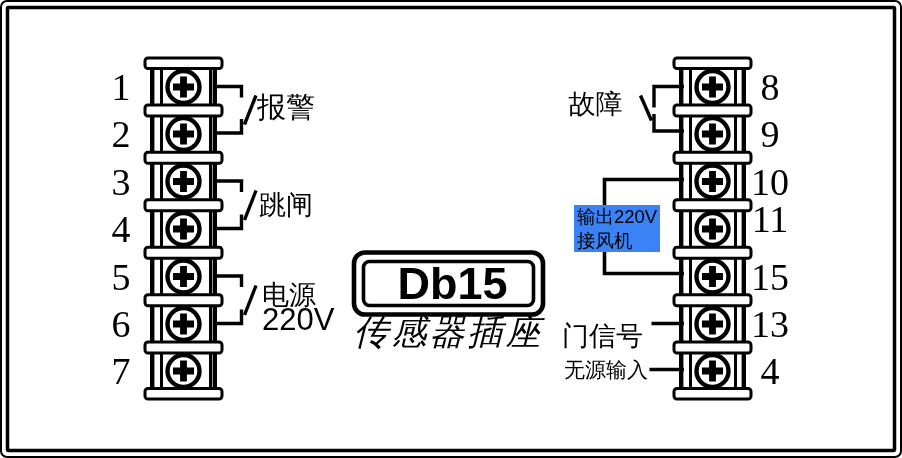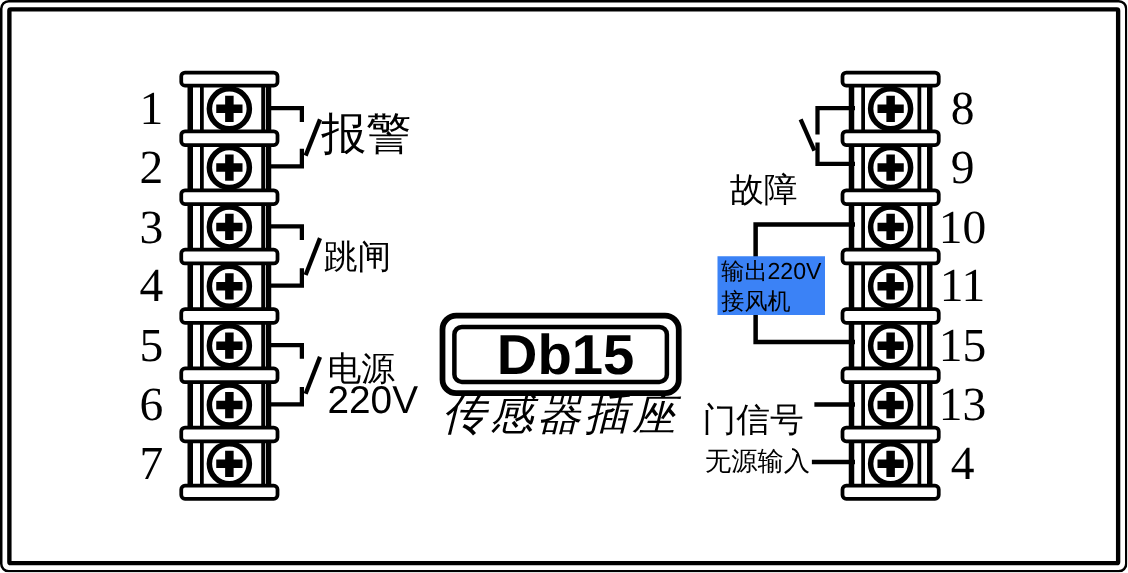--- a/index.html
+++ b/index.html
@@ -111,31 +111,31 @@
   <div class="t num lnum" style="top:113px">2</div>
   <div class="t num lnum" style="top:160.5px">3</div>
   <div class="t num lnum" style="top:208px">4</div>
   <div class="t num lnum" style="top:255.5px">5</div>
   <div class="t num lnum" style="top:303px">6</div>
   <div class="t num lnum" style="top:350px">7</div>
 
   <div class="t num rnum" style="top:66px">8</div>
   <div class="t num rnum" style="top:113px">9</div>
   <div class="t num rnum" style="top:160.5px">10</div>
-  <div class="t num rnum" style="top:208px">11</div>
+  <div class="t num rnum" style="top:198px">11</div>
   <div class="t num rnum" style="top:255.5px">15</div>
   <div class="t num rnum" style="top:303px">13</div>
   <div class="t num rnum" style="top:350px">4</div>
 
-  <div class="t cjk" style="left:257px;top:91px;font-size:36px;line-height:32px;">报警</div>
+  <div class="t cjk" style="left:257px;top:91px;font-size:29px;line-height:32px;">报警</div>
   <div class="t cjk" style="left:259px;top:190px;font-size:27px;line-height:30px;">跳闸</div>
   <div class="t cjk" style="left:262px;top:281px;font-size:27px;line-height:29px;">电源</div>
   <div class="t cjk" style="left:262px;top:305px;font-size:31px;line-height:30px;">220V</div>
 
-  <div class="t cjk" style="left:553px;top:89px;width:85px;text-align:right;font-size:27px;line-height:30px;margin-top:48px;">故障</div>
+  <div class="t cjk" style="left:553px;top:89px;width:85px;text-align:center;font-size:27px;line-height:30px;">故障</div>
   <div class="t cjk" style="left:574px;top:205px;font-size:18.5px;line-height:23.5px;background:#3b82f6;padding:0 3px;">
     <div>输出220V</div>
     <div>接风机</div>
   </div>
   <div class="t cjk" style="left:550px;top:322px;width:93px;text-align:right;font-size:27px;line-height:29px;">门信号</div>
   <div class="t cjk" style="left:553px;top:358.5px;width:95px;text-align:right;font-size:21px;line-height:22px;">无源输入</div>
 
   <div class="t" style="left:353px;top:259px;width:199px;text-align:center;font-size:45px;line-height:49px;font-weight:bold;">Db15</div>
   <div class="t cjk" style="left:352px;top:317px;width:193px;text-align:center;font-size:35px;line-height:29px;letter-spacing:3px;font-style:italic;">传感器插座</div>
 

